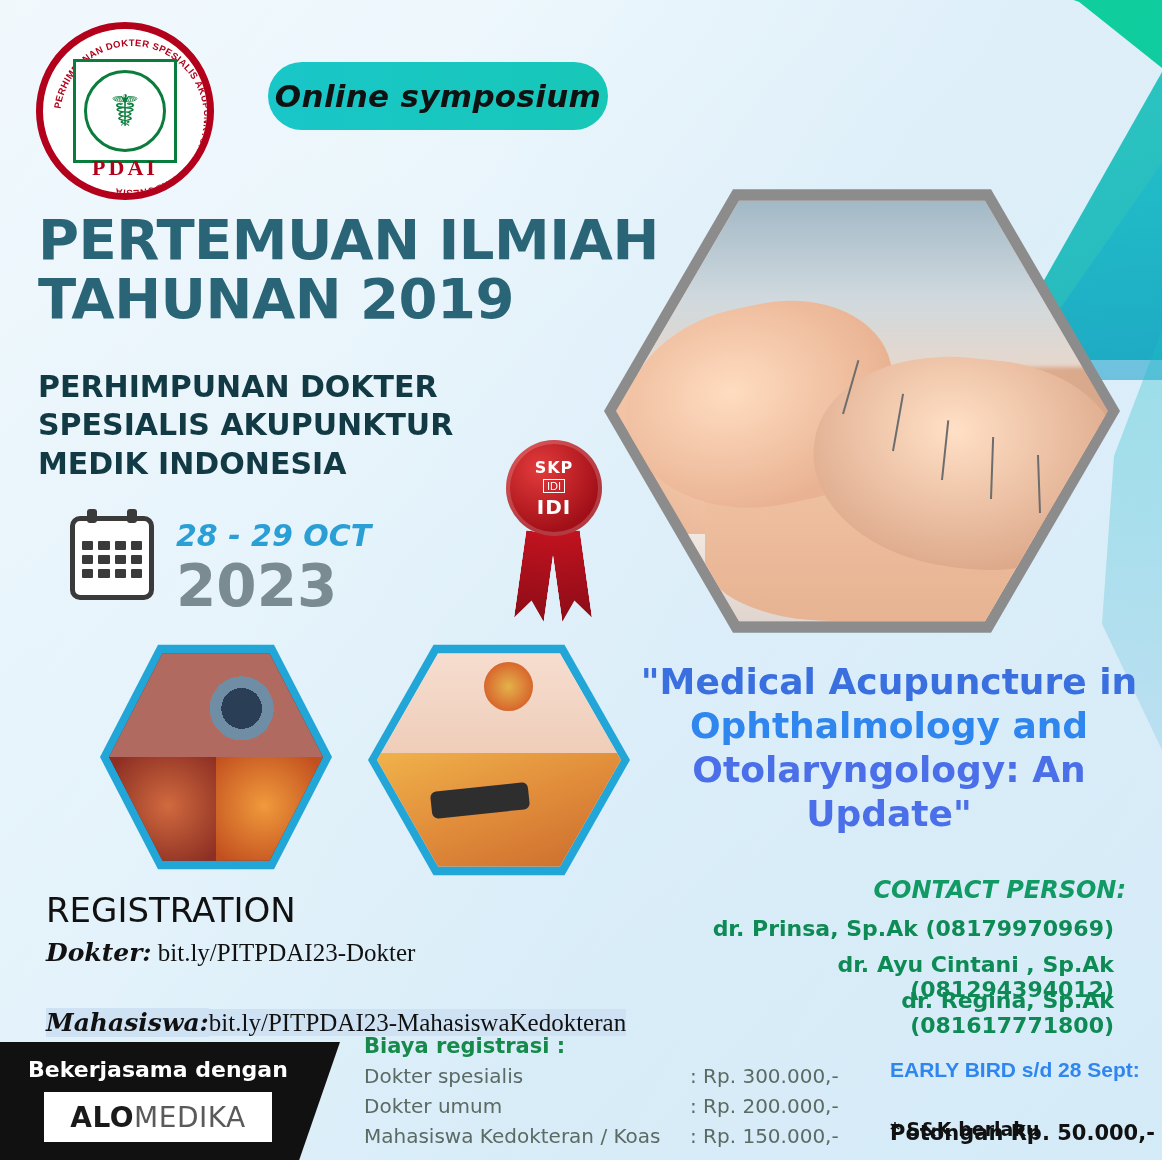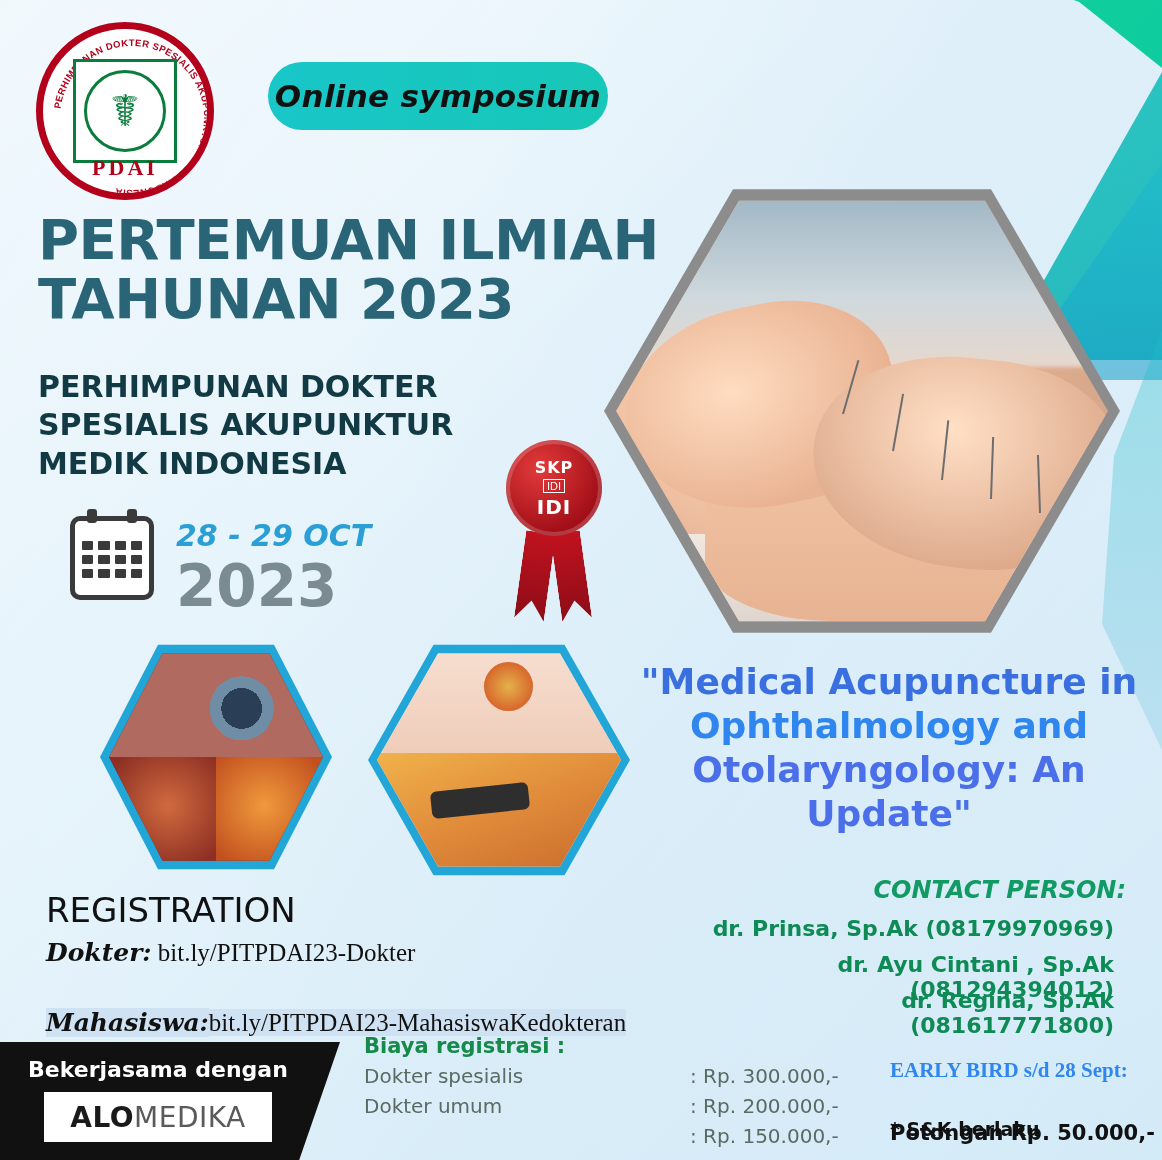--- a/index.html
+++ b/index.html
@@ -365,21 +365,21 @@
     font-family: "DejaVu Sans", sans-serif;
   }
   .fee-row { position:absolute; left: 364px; font-size: 20px; color: #5b6a63; font-family: "DejaVu Sans", sans-serif;}
   .fee-amt { position:absolute; left: 690px; font-size: 20px; color: #5b6a63; font-family: "DejaVu Sans", sans-serif;}
   .f1 { top: 1064px; } .f2 { top: 1094px; } .f3 { top: 1124px; }
 
   
   .eb-title {
     position: absolute; left: 890px; top: 1058px;
     font-size: 21px; font-weight: bold; color: #2f86ef;
-    font-family: Liberation Serif, serif;
+    font-family: Liberation Sans, sans-serif;
   }
   .eb-l1 { position:absolute; left: 890px; top: 1090px; font-size: 21px; font-weight:bold; color:#111; font-family:"DejaVu Sans",sans-serif;margin-top:31px;}
   .eb-l2 { position:absolute; left: 890px; top: 1118px; font-size: 19px; font-weight:bold; color:#111; font-family:"DejaVu Sans",sans-serif;}
 
   
   .partner {
     position: absolute; left: 0; bottom: 0;
     width: 340px; height: 118px;
     background: #111;
     clip-path: polygon(0 0, 100% 0, 88% 100%, 0 100%);
@@ -427,21 +427,21 @@
     </div>
     <div class="pdai">PDAI</div>
   </div>
 
   <div class="pill">
     <span>Online symposium</span>
   </div>
 
   <div class="title1">
     <div>PERTEMUAN ILMIAH</div>
-    <div class="yr">TAHUNAN 2023</div>
+    <div class="yr">TAHUNAN 2019</div>
   </div>
   <div class="title2">
     <div>PERHIMPUNAN DOKTER</div>
     <div>SPESIALIS AKUPUNKTUR</div>
     <div>MEDIK INDONESIA</div>
   </div>
 
   <div class="cal-icon">
     <div class="cal-grid">
       <i></i>
@@ -521,20 +521,21 @@
   <div class="contact-title">CONTACT PERSON:</div>
   <div class="contact-line c1">dr. Prinsa, Sp.Ak (08179970969)</div>
   <div class="contact-line c2">dr. Ayu Cintani , Sp.Ak (081294394012)</div>
   <div class="contact-line c3">dr. Regina, Sp.Ak (081617771800)</div>
 
   <div class="fee-title">Biaya registrasi :</div>
   <div class="fee-row f1">Dokter spesialis</div>
   <div class="fee-amt f1">: Rp. 300.000,-</div>
   <div class="fee-row f2">Dokter umum</div>
   <div class="fee-amt f2">: Rp. 200.000,-</div>
+  <div class="fee-row f3">Mahasiswa Kedokteran / Koas</div>
   <div class="fee-amt f3">: Rp. 150.000,-</div>
 
   <div class="eb-title">EARLY BIRD s/d 28 Sept:</div>
   <div class="eb-l1">Potongan Rp. 50.000,-</div>
   <div class="eb-l2">* S&amp;K berlaku</div>
 
   <div class="partner"></div>
   <div class="partner-label">Bekerjasama dengan</div>
   <div class="alomedika">
     <span class="a">ALO</span>

